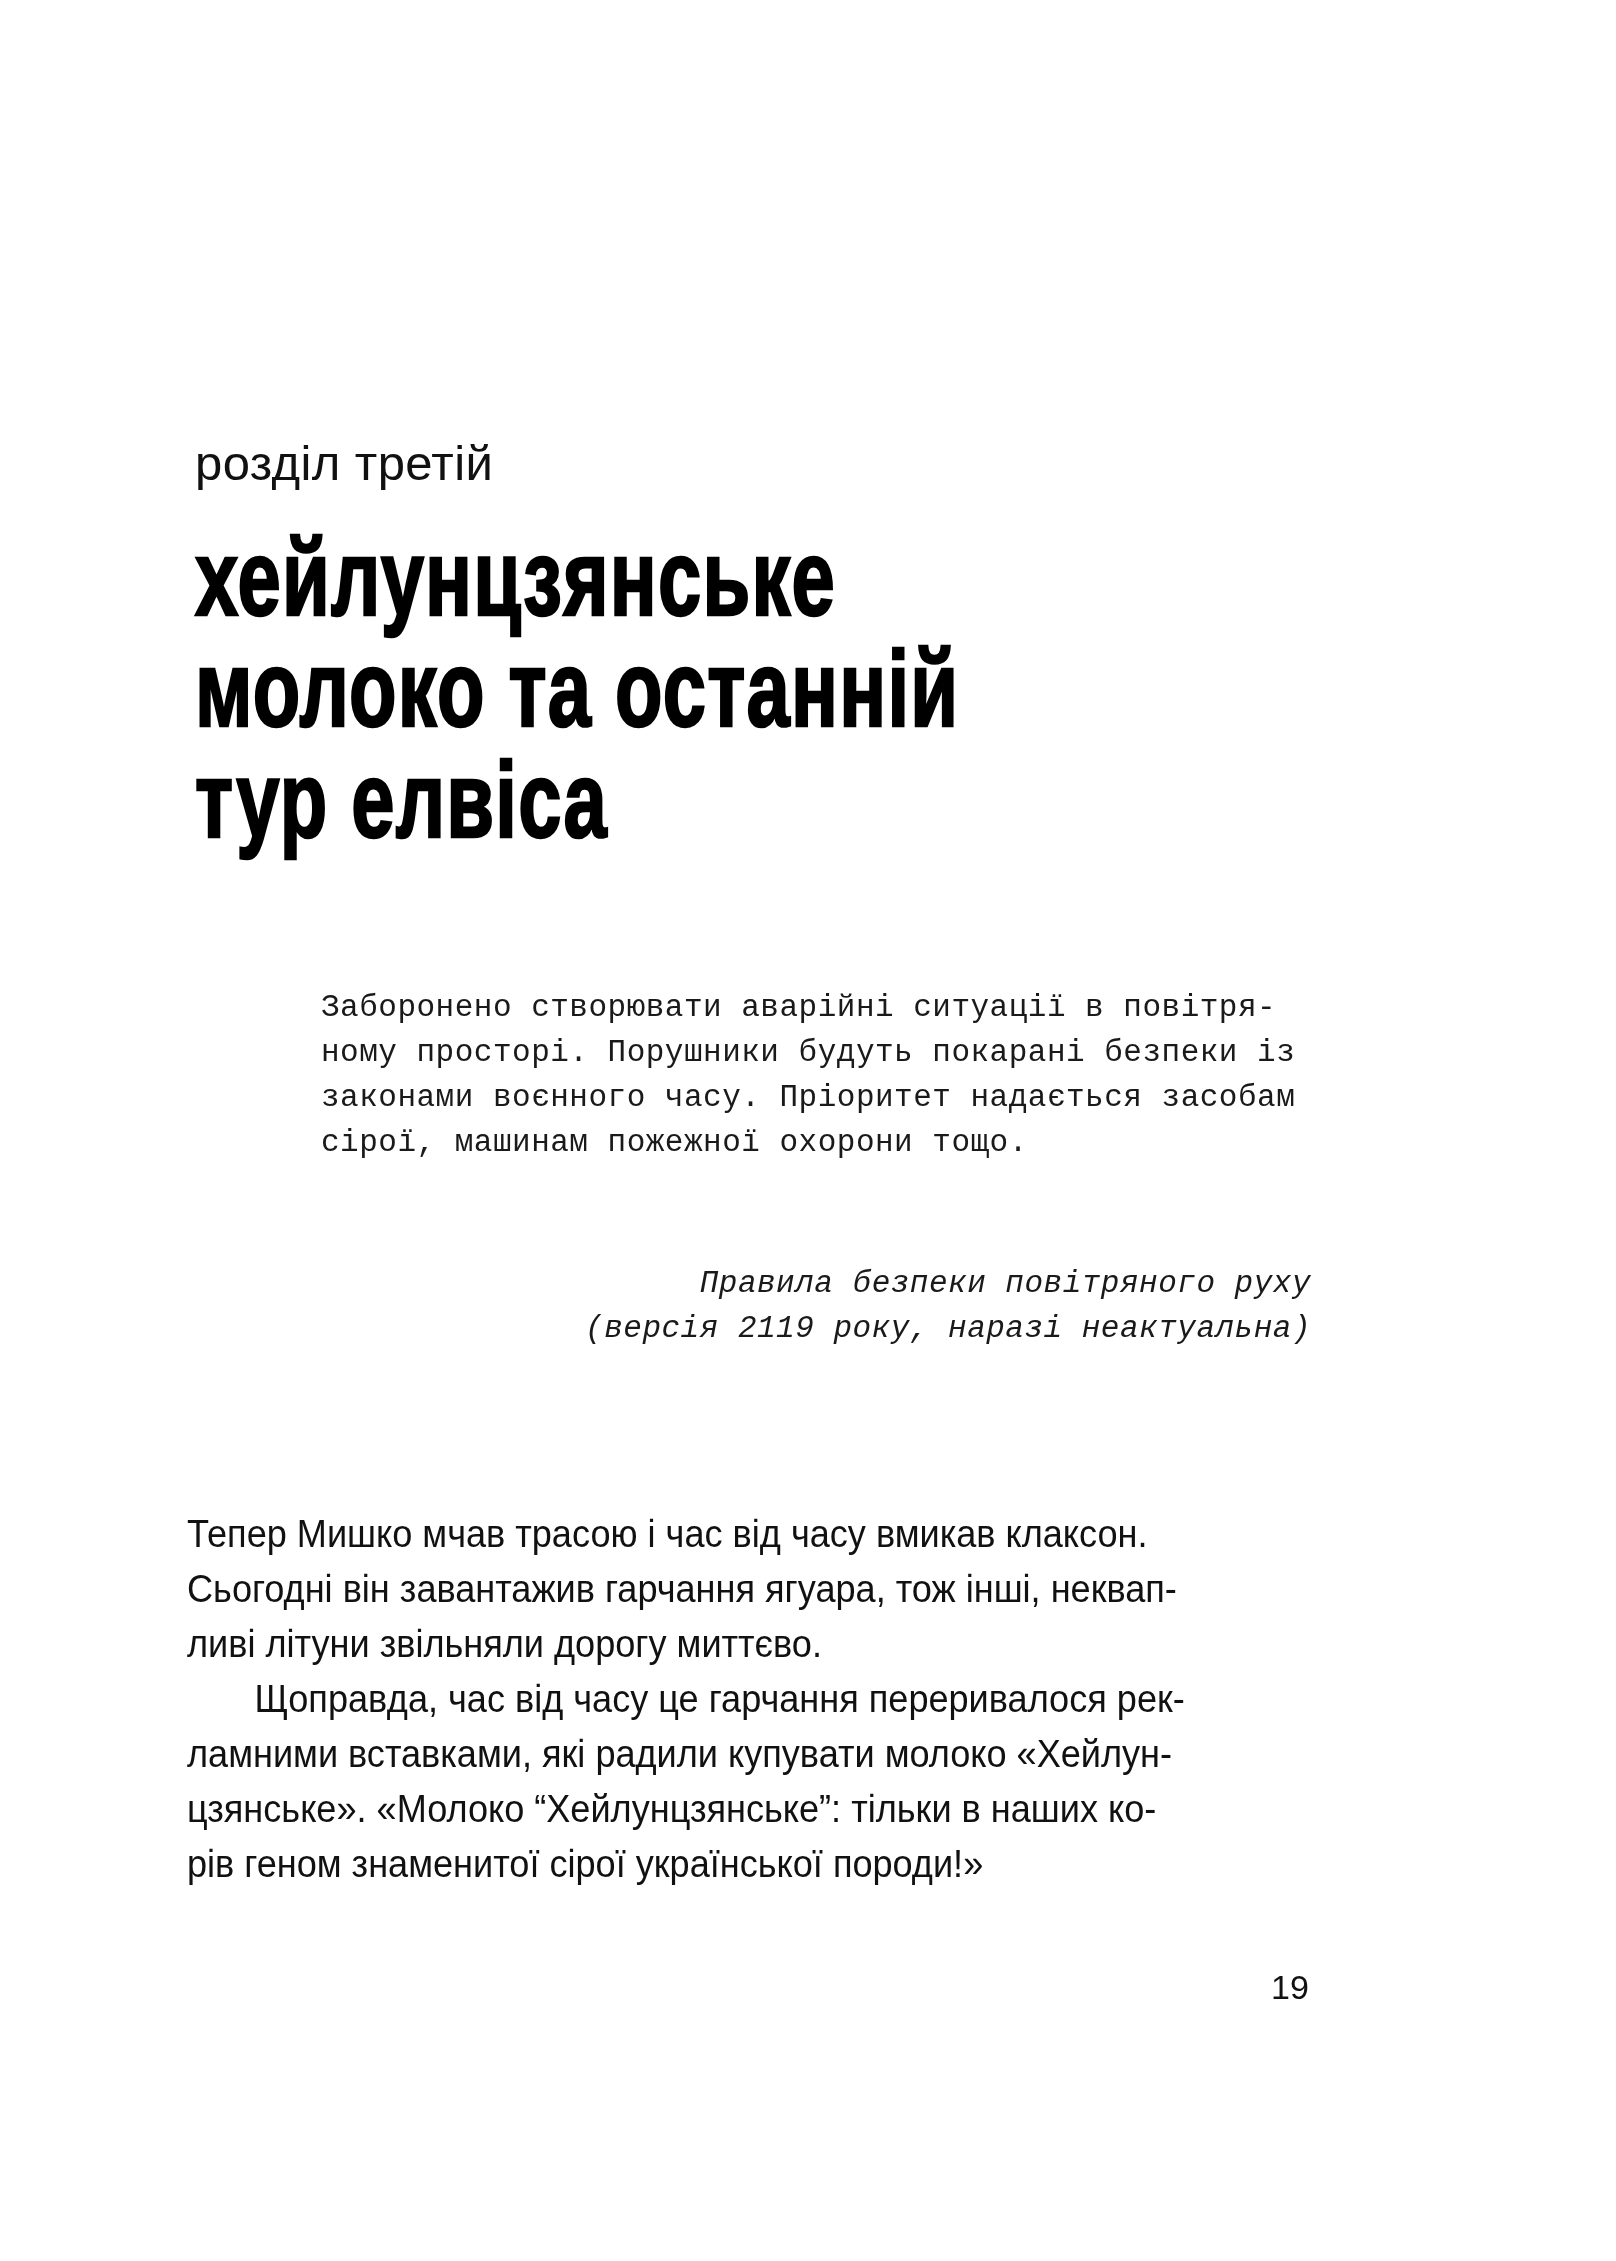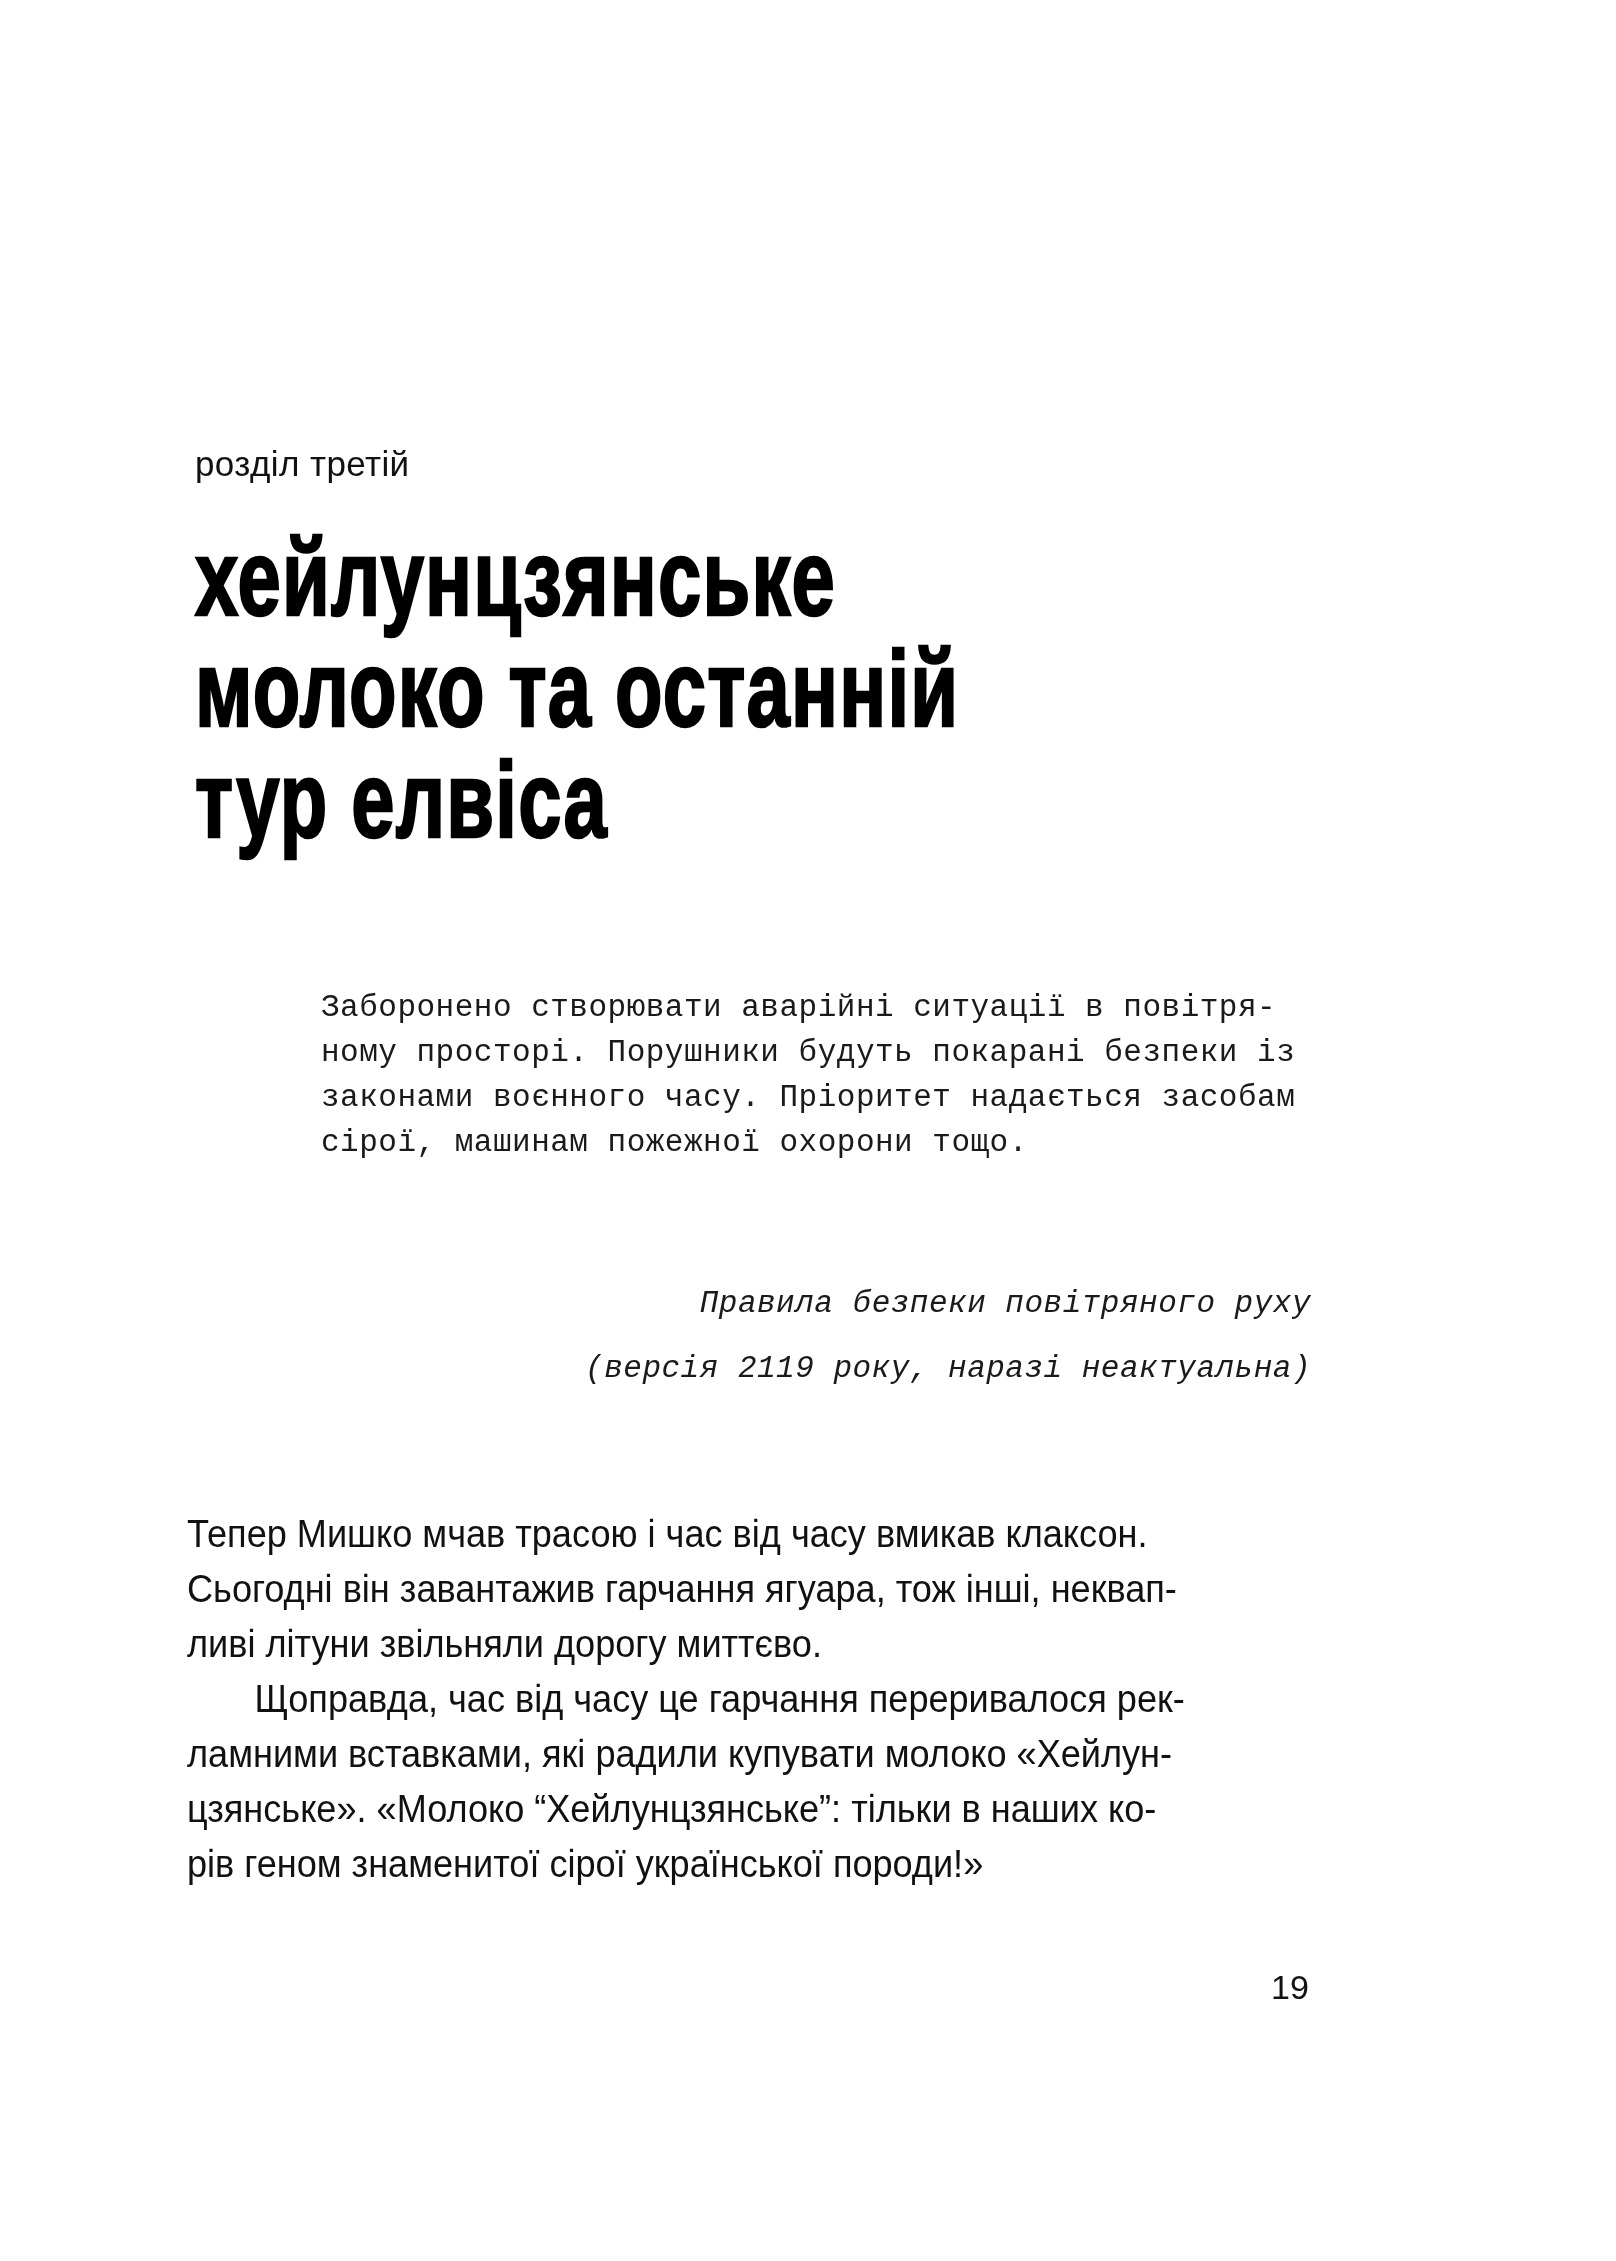--- a/index.html
+++ b/index.html
@@ -2,21 +2,21 @@
 <html style="font-size:13.5px"><head>
 <meta charset="utf-8">
 <style>
   html, body { margin: 0; padding: 0; background: #ffffff; }
   body { width: 1616px; height: 2261px; position: relative; overflow: hidden; color: #111111; }
   .page { position: absolute; left: 0; top: 0; width: 1616px; height: 2261px; background: #ffffff; }
 
   .chapter-label {
     position: absolute; left: 195px; top: 434px;
     font-family: "Liberation Sans", sans-serif;
-    font-size: 35px; line-height: 59px; color: #111;
+    font-size: 49px; line-height: 59px; color: #111;
     letter-spacing: 0.4px;
   }
 
   .chapter-title {
     position: absolute; left: 195px; top: 522px;
     margin: 0;
     font-family: "Liberation Sans", sans-serif;
     font-weight: 900;
     font-size: 108px; line-height: 111px;
     color: #000;
@@ -36,21 +36,21 @@
   }
   .epigraph .el { display: block; white-space: nowrap; }
 
   .epigraph-source {
     position: absolute; right: 305px; top: 1261px; text-align: right;
     font-family: "Liberation Mono", monospace;
     font-style: italic;
     font-size: 31px; line-height: 45px; color: #1a1a1a;
     letter-spacing: 0.5px;
   }
-  .epigraph-source .sl { display: block; white-space: nowrap; margin-top: 20px; }
+  .epigraph-source .sl { display: block; white-space: nowrap; }
 
   .body-text {
     position: absolute; left: 187px; top: 1507px; width: 1137px;
     font-family: "Liberation Sans", sans-serif;
     font-size: 38px; line-height: 55px; color: #111;
     transform: scaleX(0.95); transform-origin: left top;
   }
   .body-text .bl { display: block; white-space: nowrap; }
   .body-text .indent { padding-left: 71px; }
 

